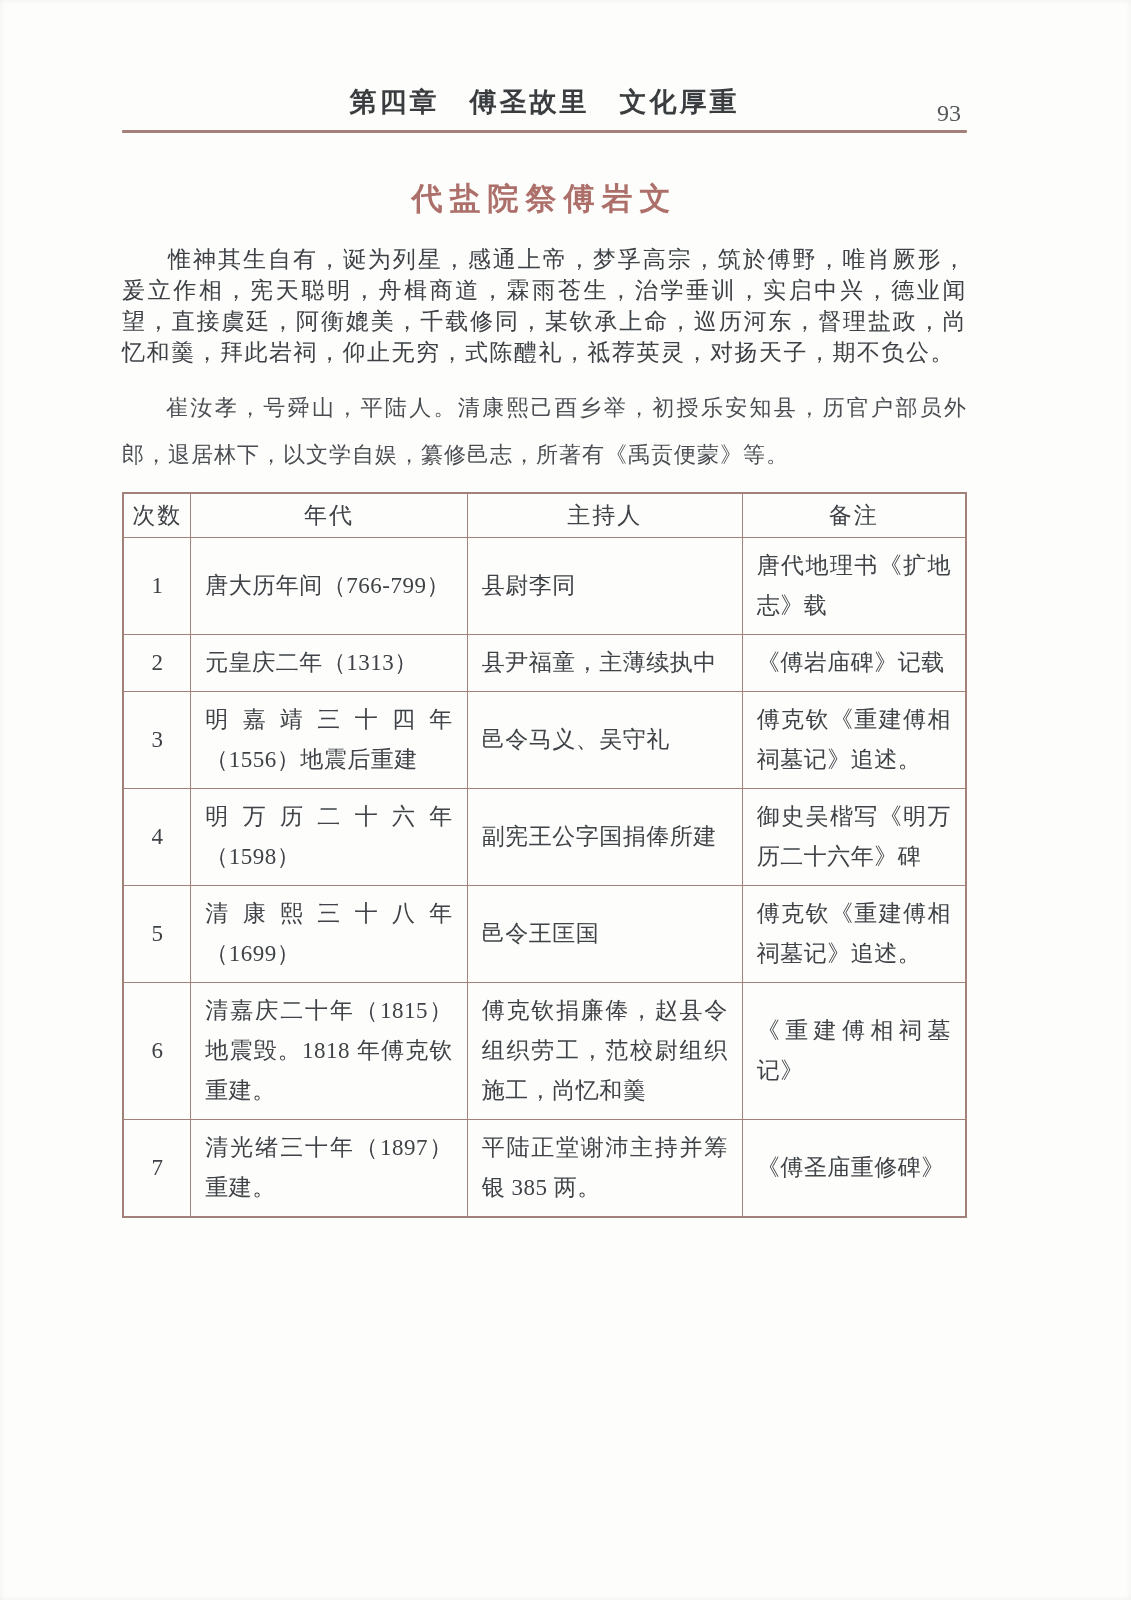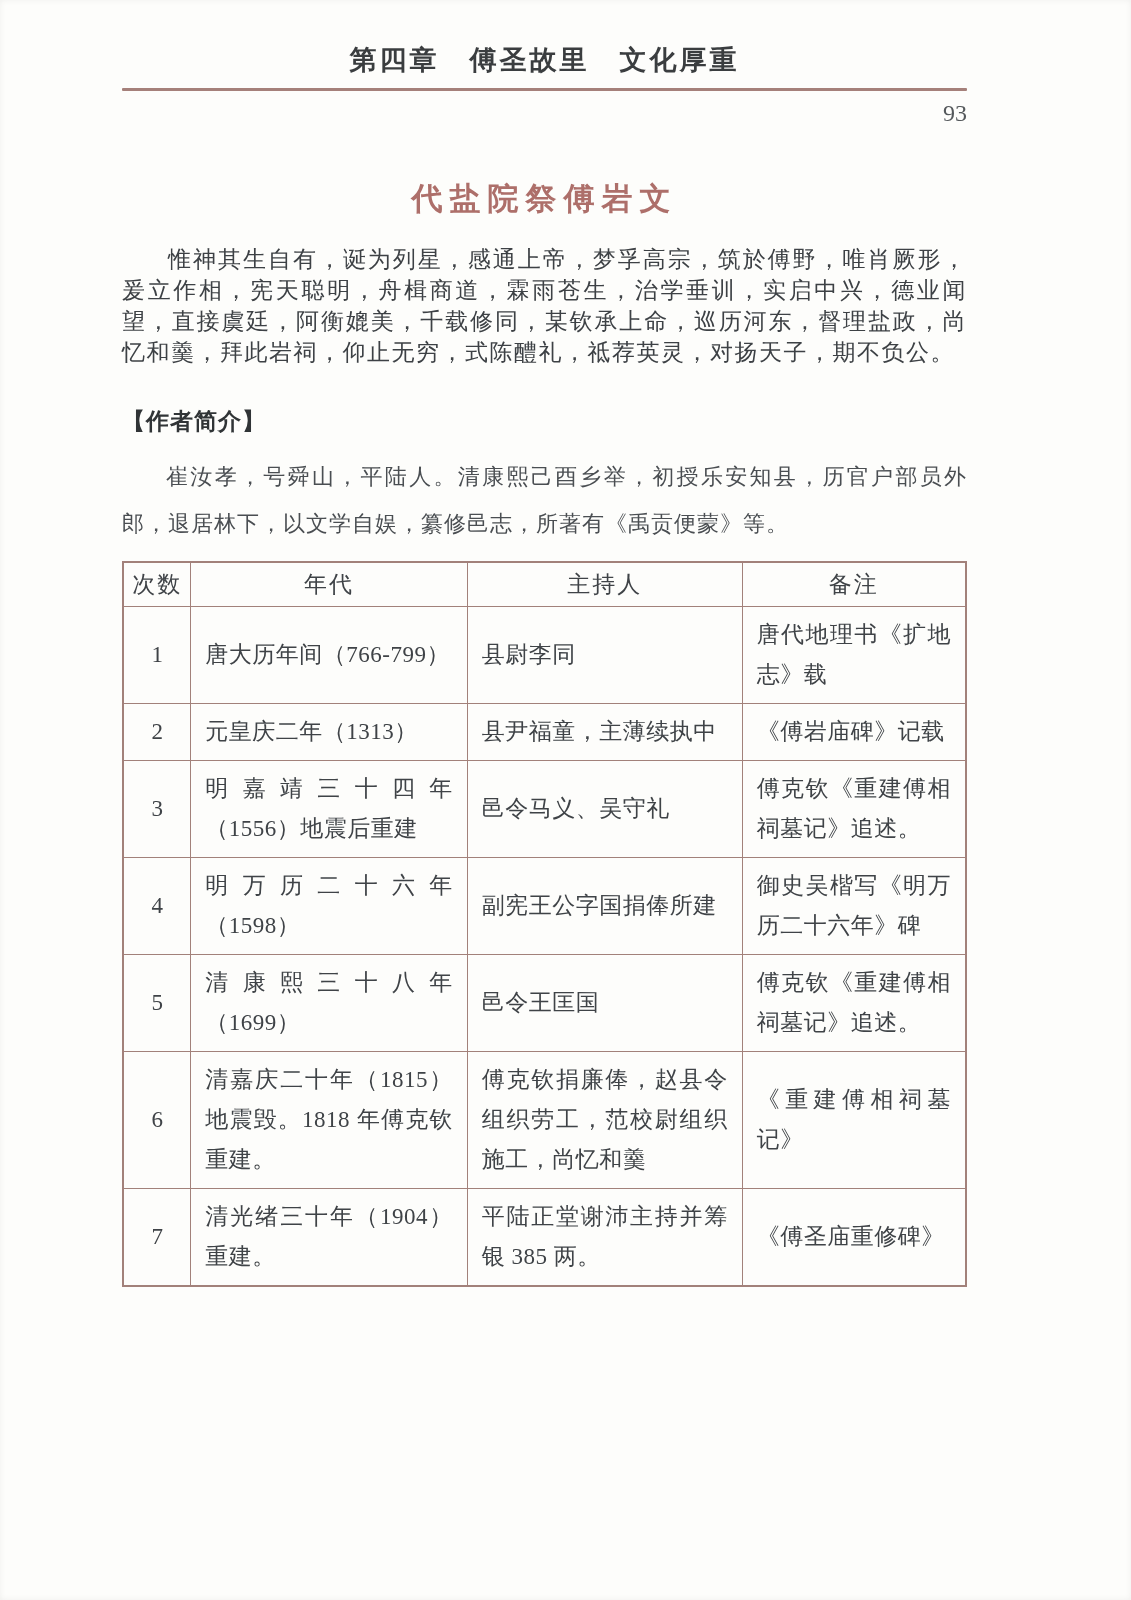--- a/index.html
+++ b/index.html
@@ -12,27 +12,27 @@
   *{margin:0;padding:0;box-sizing:border-box;}
   html,body{background:#e8e8e6;}
   body{font-family:"Liberation Serif","DejaVu Serif",serif;}
   .page{
     width:1131px;height:1600px;margin:0 auto;
     background:#fdfdfb;position:relative;overflow:hidden;
     box-shadow:inset 0 0 6px rgba(0,0,0,.06);
   }
   .content{position:absolute;left:122px;top:0;width:845px;}
   
-  .running-head{position:relative;padding-top:42px;height:136px;}
+  .running-head{position:relative;padding-top:84px;height:136px;}
   .chapter{
     text-align:center;font-weight:bold;font-size:27px;letter-spacing:3px;
     color:#3a3d3f;font-family:"Liberation Serif","DejaVu Serif",serif;
   }
   .pagenum{
-    position:absolute;right:0;top:100px;font-size:24px;color:#54585b;
+    position:absolute;right:6px;top:100px;font-size:24px;color:#54585b;
   }
   .head-rule{height:2.5px;background:var(--rule);margin-top:10px;border-radius:1px;}
   
   .art-title{
     margin-top:42px;text-align:center;font-size:31px;font-weight:bold;
     color:var(--accent);letter-spacing:7px;
   }
   .art-author{
     margin-top:30px;text-align:center;font-size:21px;color:var(--soft);
     letter-spacing:4px;
@@ -81,21 +81,20 @@
       <div class="chapter">第四章　傅圣故里　文化厚重</div>
       <div class="pagenum">93</div>
       <div class="head-rule"></div>
     </header>
 
     <h1 class="art-title">代盐院祭傅岩文</h1>
 
 
     <p class="art-body">惟神其生自有，诞为列星，感通上帝，梦孚高宗，筑於傅野，唯肖厥形，爰立作相，宪天聪明，舟楫商道，霖雨苍生，治学垂训，实启中兴，德业闻望，直接虞廷，阿衡媲美，千载修同，某钦承上命，巡历河东，督理盐政，尚忆和羹，拜此岩祠，仰止无穷，式陈醴礼，祗荐英灵，对扬天子，期不负公。</p>
 
-    <h2 class="intro-head">【作者简介】</h2>
 
     <p class="intro-body">崔汝孝，号舜山，平陆人。清康熙己酉乡举，初授乐安知县，历官户部员外郎，退居林下，以文学自娱，纂修邑志，所著有《禹贡便蒙》等。</p>
 
 
     <table class="repair">
       <colgroup>
           <col class="c1">
           <col class="c2">
           <col class="c3">
           <col class="c4">
@@ -140,21 +139,21 @@
             <td>傅克钦《重建傅相祠墓记》追述。</td>
           </tr>
           <tr style="height: 126px;">
             <td>6</td>
             <td>清嘉庆二十年（1815）地震毁。1818 年傅克钦重建。</td>
             <td>傅克钦捐廉俸，赵县令组织劳工，范校尉组织施工，尚忆和羹</td>
             <td>《重建傅相祠墓记》</td>
           </tr>
           <tr style="height: 84px;">
             <td>7</td>
-            <td>清光绪三十年（1904）重建。</td>
+            <td>清光绪三十年（1897）重建。</td>
             <td>平陆正堂谢沛主持并筹银 385 两。</td>
             <td>《傅圣庙重修碑》</td>
           </tr>
         </tbody>
     </table>
 
   </div>
 </div>
 
 </body></html>

